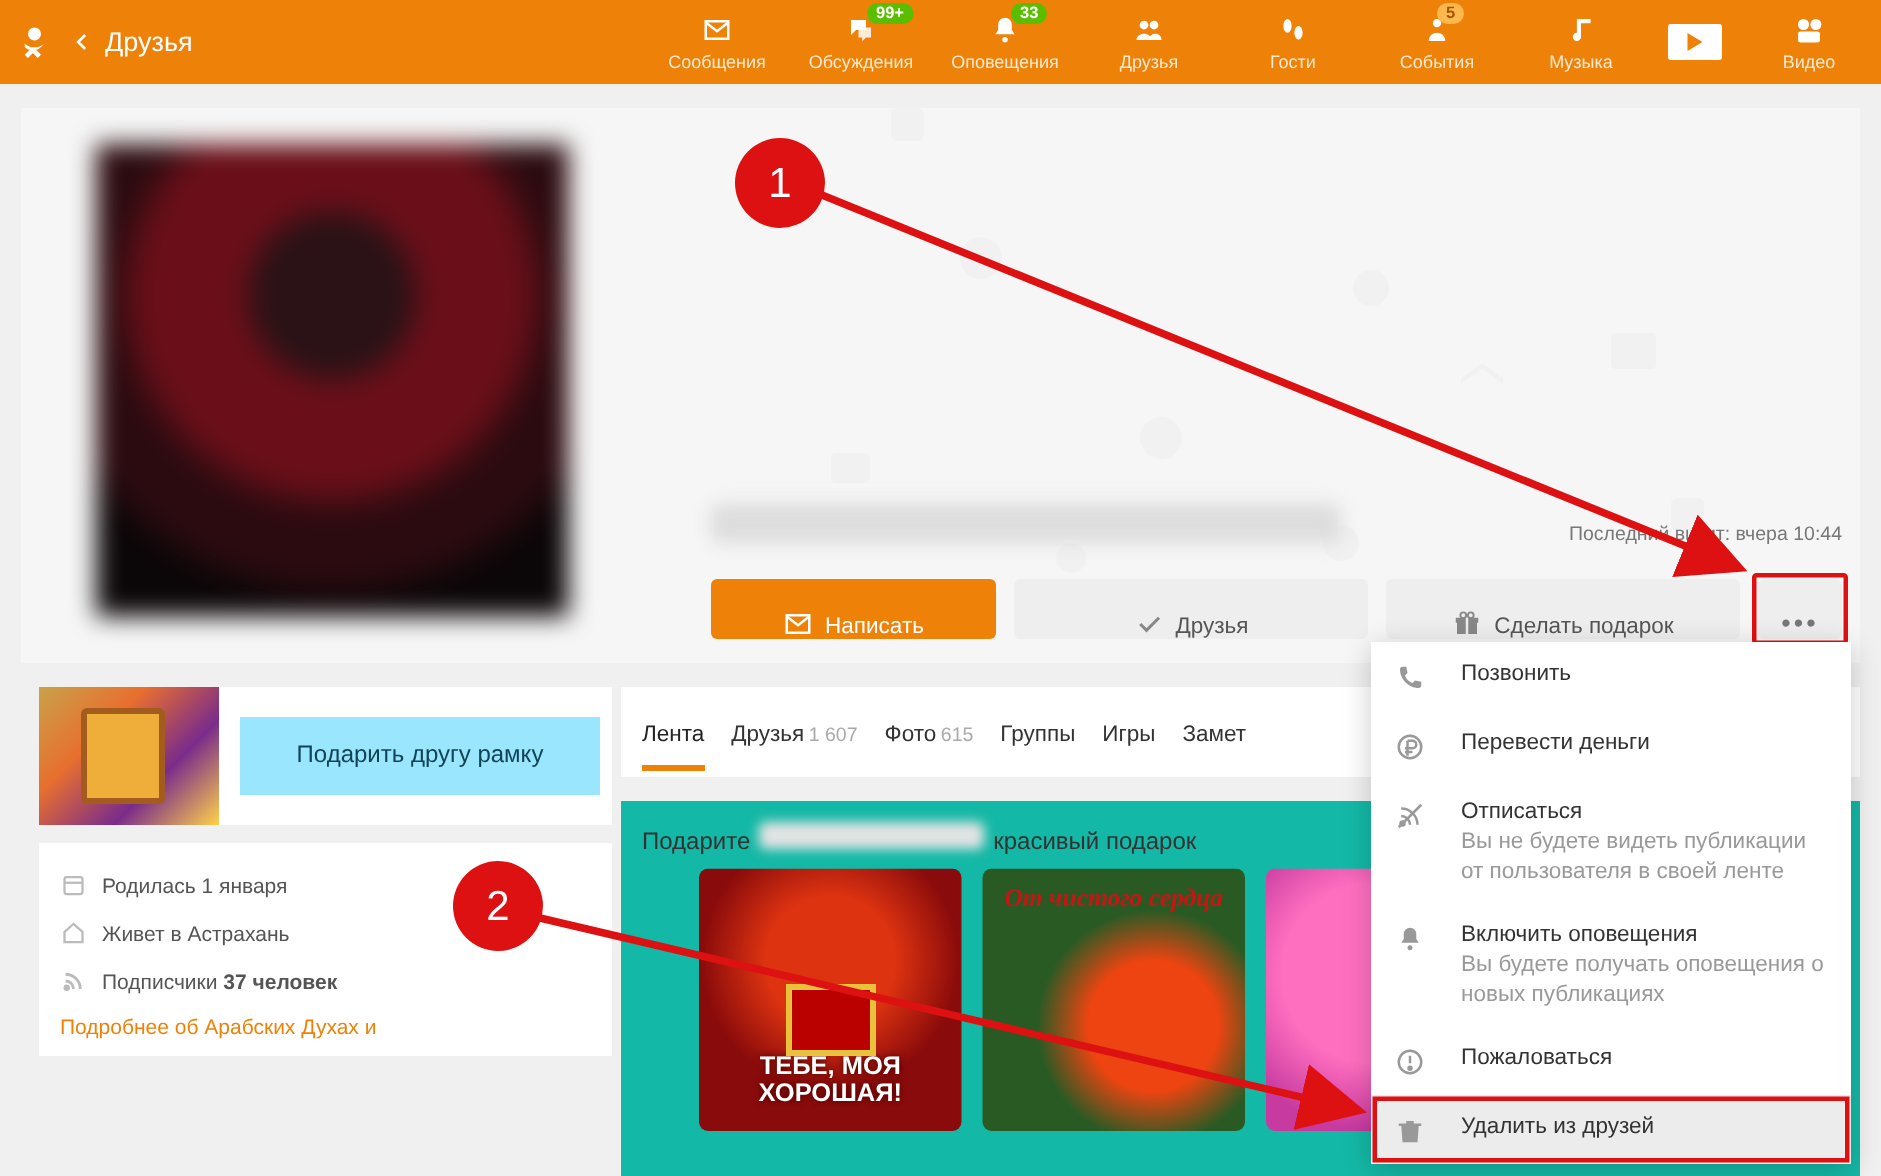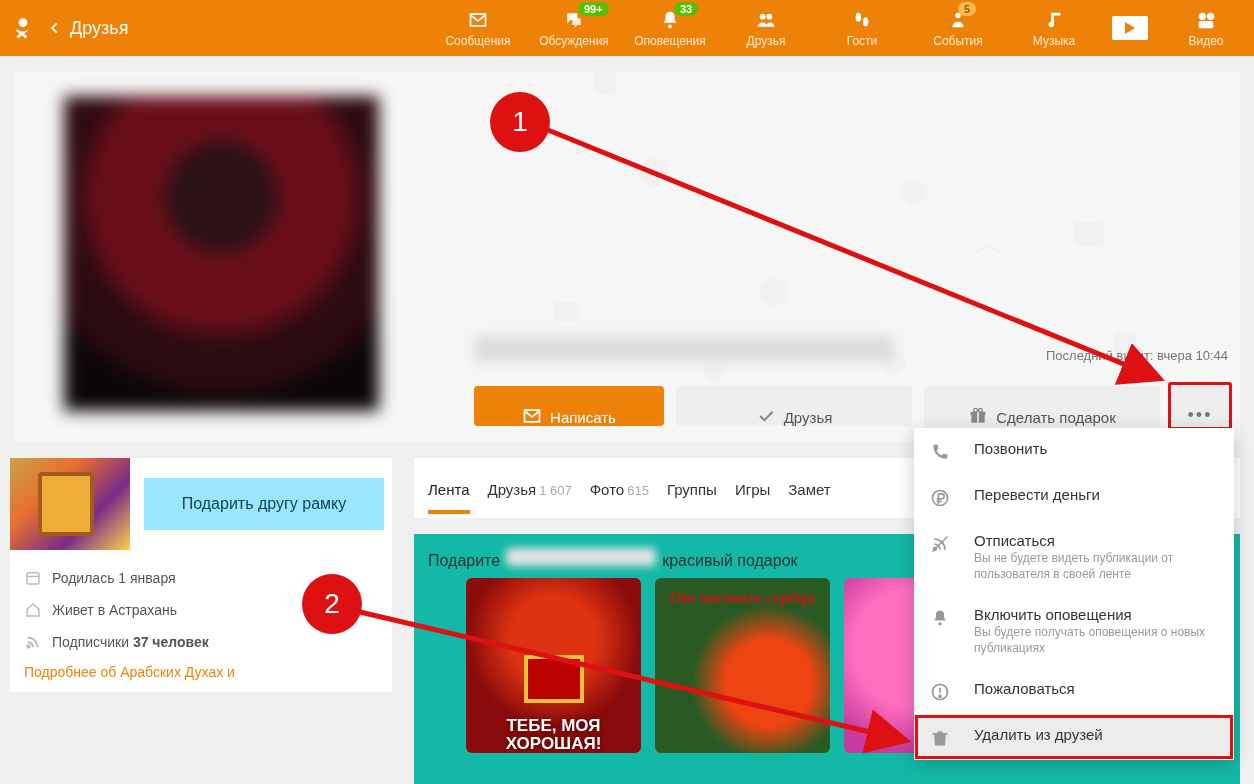--- a/index.html
+++ b/index.html
@@ -53,33 +53,33 @@
 .tab { font-size:15px; color:#333; padding:18px 0 16px; position:relative; cursor:pointer; white-space: nowrap; }
 .tab.active { color:#222; }
 .tab.active::after { content:""; position:absolute; left:0; right:0; bottom:0; height:4px; background:#ee8208; }
 .tab .cnt { color:#aaa; font-size:13px; margin-left:3px; }
 
 
 .gift-card { background:#14b8a6; padding: 14px 14px 0; }
 .gift-title { font-size:16px; color:#333; margin-bottom:8px; display:flex; gap:6px; align-items:baseline; }
 .gift-title .blurred { display:inline-block; width:150px; height:18px; background:#e3e3e3; filter:blur(4px); border-radius:4px; }
 .gift-row { display:flex; gap:14px; overflow:hidden; }
-.gcard { width:175px; height:175px; border-radius:6px; position:relative; display:flex; flex-direction:column; align-items:center; justify-content:flex-end; color:#fff; font-weight:bold; text-align:center; padding:0; font-size:17px; }
+.gcard { width:175px; height:175px; border-radius:6px; position:relative; display:flex; flex-direction:column; align-items:center; justify-content:flex-end; color:#fff; font-weight:bold; text-align:center; padding:16px; font-size:17px; }
 .gcard1 { background: radial-gradient(circle at 50% 35%, #d31 0 30%, #8a0b0b 60% 100%); margin-left: 38px; }
 .gcard1 .box { position:absolute; bottom:50px; width:60px; height:48px; background:#b00; border:4px solid #e7c23a; }
 .gcard2 { background: radial-gradient(circle at 65% 60%, #e41 0 28%, #2a5a24 50% 100%); color:#c71515; }
 .gcard3 { background: radial-gradient(circle at 40% 40%, #ff6fbf 0 40%, #c73aa0 70% 100%); }
 
 
 .dropdown { position:absolute; right:20px; top:428px; width:320px; background:#fff; box-shadow:0 4px 18px rgba(0,0,0,.2); z-index:40; }
 .dd-item { display:flex; gap:24px; padding:12px 16px; cursor:pointer; align-items:flex-start; }
 .dd-ico { width:20px; color:#999; flex:0 0 20px; display:flex; justify-content:center; padding-top:2px; }
 .dd-txt { flex:1; }
 .dd-lbl { color:#333; font-size:15px; }
-.dd-sub { color:#999; font-size:12px; margin-top:2px; line-height:1.3; }
+.dd-sub { color:#999; font-size:15px; margin-top:2px; line-height:1.3; }
 .dd-item.hl { background:#ececec; position:relative; }
 .dd-item.hl::after { content:""; position:absolute; inset:1px; border:3px solid #d11; pointer-events:none; }
 
 
 .anno-circle { position:absolute; width:60px; height:60px; border-radius:50%; background:#d11; color:#fff; display:flex; align-items:center; justify-content:center; font-size:28px; font-weight:400; z-index:80; pointer-events:none; }
 .anno-svg { position:absolute; inset:0; pointer-events:none; z-index:70; }
 
 svg.ic { width:20px; height:20px; }
 </style>
 </head>
@@ -232,21 +232,21 @@
         </svg>
       <span>Сделать подарок</span>
     </button>
     <button class="btn btn-more">
       <span style="letter-spacing:2px; font-size:18px;">•••</span>
       <span class="more-outline"></span>
     </button>
   </div>
 </div>
 
-<div style="position:absolute; left:10px; top:458px; width:382px; display:flex; flex-direction:column; gap:0;">
+<div style="position:absolute; left:26px; top:458px; width:382px; display:flex; flex-direction:column; gap:12px;">
   <div class="promo">
     <div class="promo-img">
         <div class="promo-frame"></div>
       </div>
     <div class="promo-txt">Подарить другу рамку</div>
   </div>
 
   <div class="card">
     <div class="info-line">
       <span class="info-ico">

